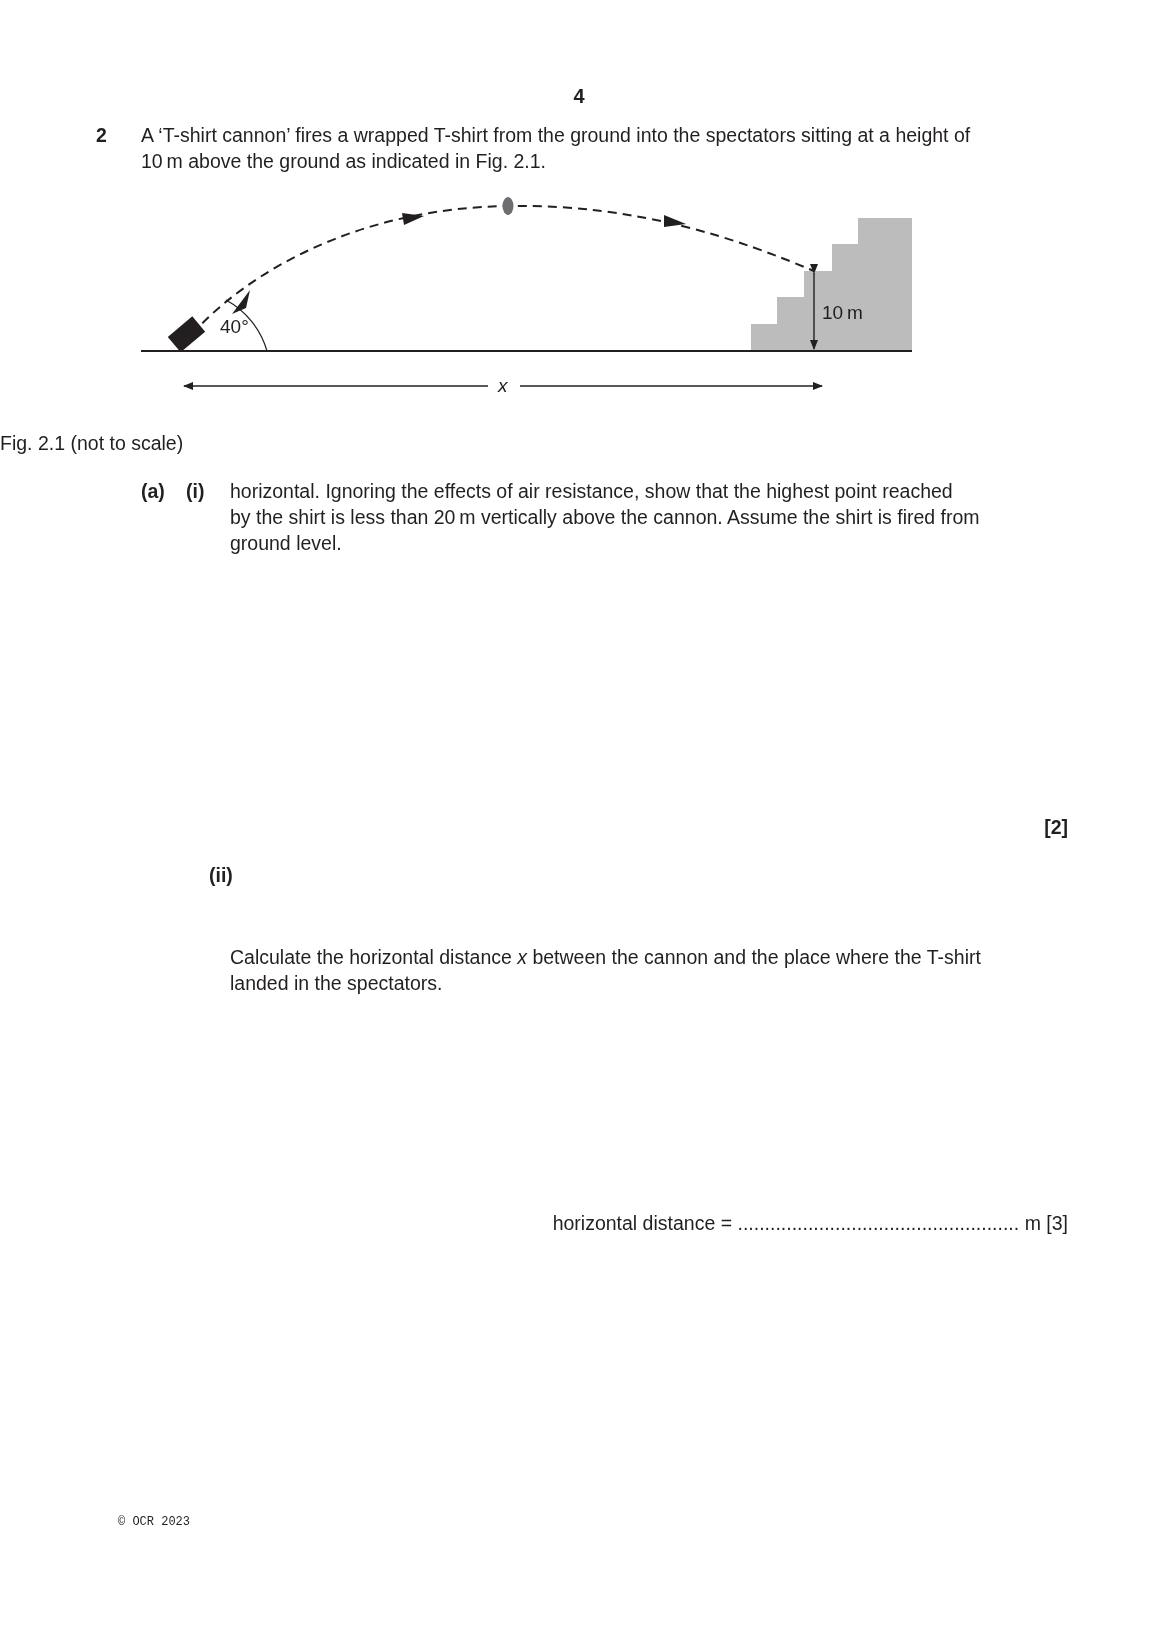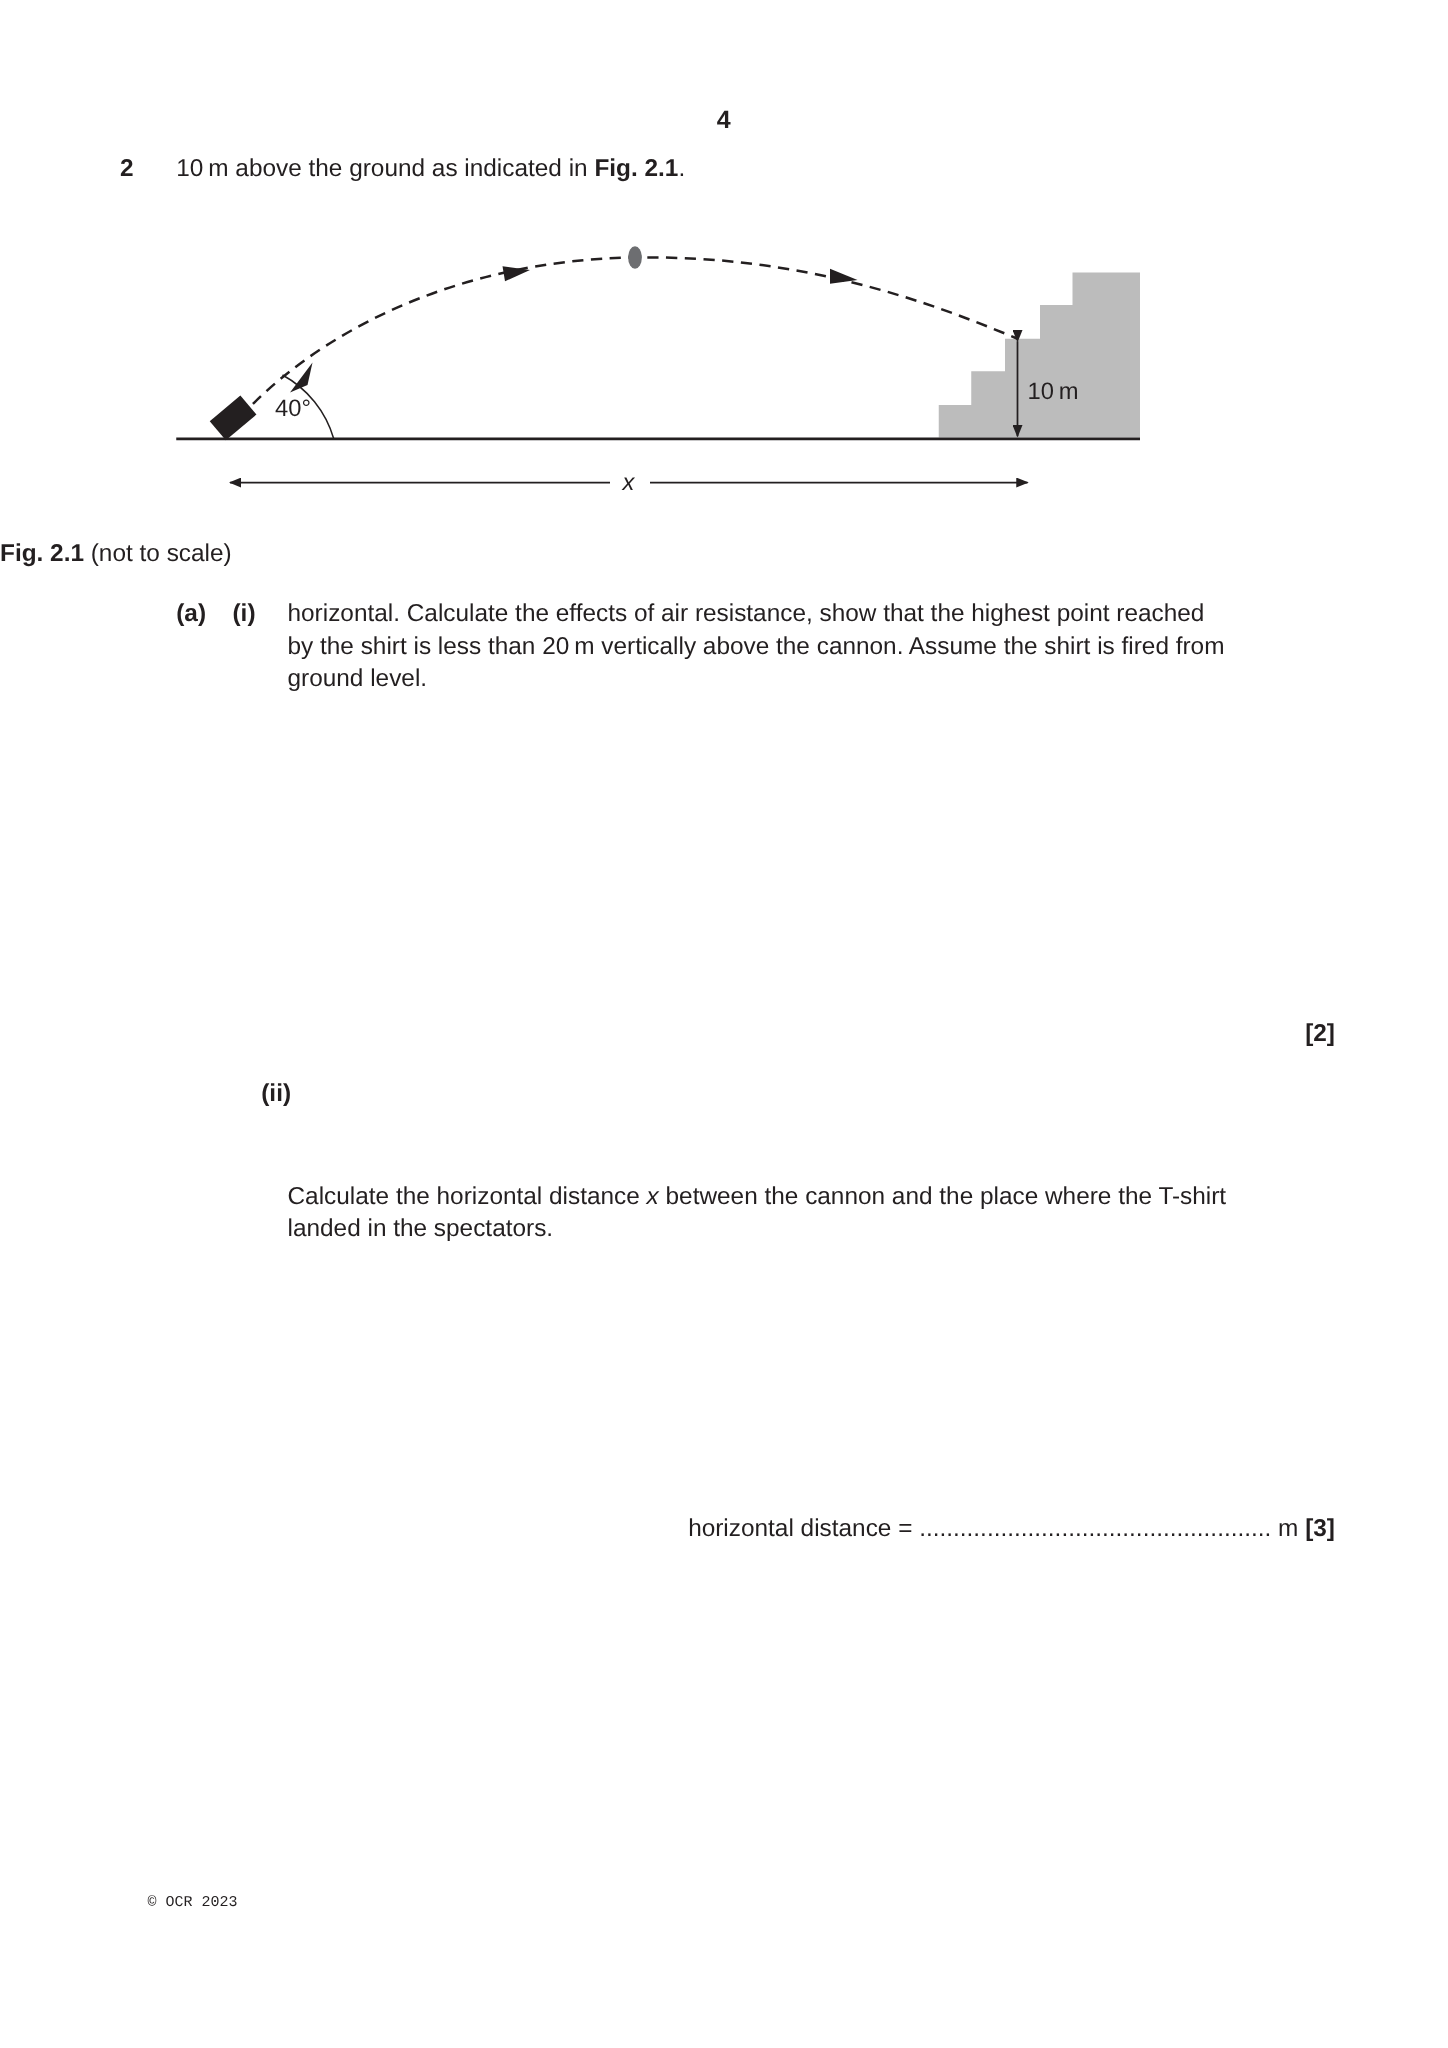--- a/index.html
+++ b/index.html
@@ -1,20 +1,20 @@
 <!DOCTYPE html>
 <html><head>
 <meta charset="utf-8">
 <style>
   html, body { margin:0; padding:0; background:#ffffff; }
   body { width:1158px; height:1638px; position:relative; overflow:hidden;
          font-family:"Liberation Sans", sans-serif; color:#231f20; }
   .abs { position:absolute; white-space:nowrap; }
   .txt { font-size:19.5px; line-height:26px; }
-  b, .bold { font-weight:bold; }
+  b, .bold { font-weight:normal; }
   .page-num { left:0; width:1158px; text-align:center; top:85px; font-size:20px; font-weight:bold; }
   .q-num { left:96px; top:122px; font-weight:bold; }
   .para { left:141px; top:122px; }
   .fig-caption { left:0; width:1070px; text-align:left; top:430px; }
   .label-a { left:141px; top:478px; font-weight:bold; }
   .label-i { left:186px; top:478px; font-weight:bold; }
   .body-i { left:230px; top:478px; }
   .mark { right:90px; text-align:right; font-weight:bold; }
   .label-ii { left:181px; top:862px; font-weight:bold;margin-left:28px; }
   .body-ii { left:230px; top:896px;margin-top:48px; }
@@ -23,20 +23,21 @@
   sup { font-size:12px; vertical-align:top; position:relative; top:-3px; }
   svg text { font-family:"Liberation Sans", sans-serif; }
 </style>
 </head>
 <body>
 
 <div class="abs page-num">4</div>
 
 <div class="abs txt q-num">2</div>
 <div class="abs txt para">
+  <div>A ‘T-shirt cannon’ fires a wrapped T-shirt from the ground into the spectators sitting at a height of</div>
   <div><span>10 m above the ground as indicated in </span><b>Fig. 2.1</b><span>.</span></div>
 </div>
 
 <svg class="abs" style="left:0;top:0;" width="1158" height="420" viewBox="0 0 1158 420">
   <defs>
     <marker id="arrowhead" markerWidth="10" markerHeight="8" refX="9" refY="4" orient="auto" markerUnits="userSpaceOnUse">
       <path d="M0,0 L10,4 L0,8 z" fill="#231f20"></path>
     </marker>
   </defs>
 
@@ -65,21 +66,21 @@
   <line x1="488" y1="386" x2="184" y2="386" stroke="#231f20" stroke-width="1.4" marker-end="url(#arrowhead)"></line>
   <line x1="520" y1="386" x2="822" y2="386" stroke="#231f20" stroke-width="1.4" marker-end="url(#arrowhead)"></line>
   <text x="498" y="392" font-size="19" font-style="italic" fill="#231f20">x</text>
 </svg>
 
 <div class="abs txt fig-caption"><b>Fig. 2.1</b><span> (not to scale)</span></div>
 
 <div class="abs txt label-a">(a)</div>
 <div class="abs txt label-i">(i)</div>
 <div class="abs txt body-i">
-  <div>horizontal. Calculate the effects of air resistance, show that the highest point reached</div>
+  <div>horizontal. Ignoring the effects of air resistance, show that the highest point reached</div>
   <div>by the shirt is less than 20 m vertically above the cannon. Assume the shirt is fired from</div>
   <div>ground level.</div>
 </div>
 
 <div class="abs txt mark" style="top:814px;">[2]</div>
 
 <div class="abs txt label-ii">(ii)</div>
 <div class="abs txt body-ii">
   <div><span>Calculate the horizontal distance </span><i>x</i><span> between the cannon and the place where the T-shirt</span></div>
   <div>landed in the spectators.</div>

